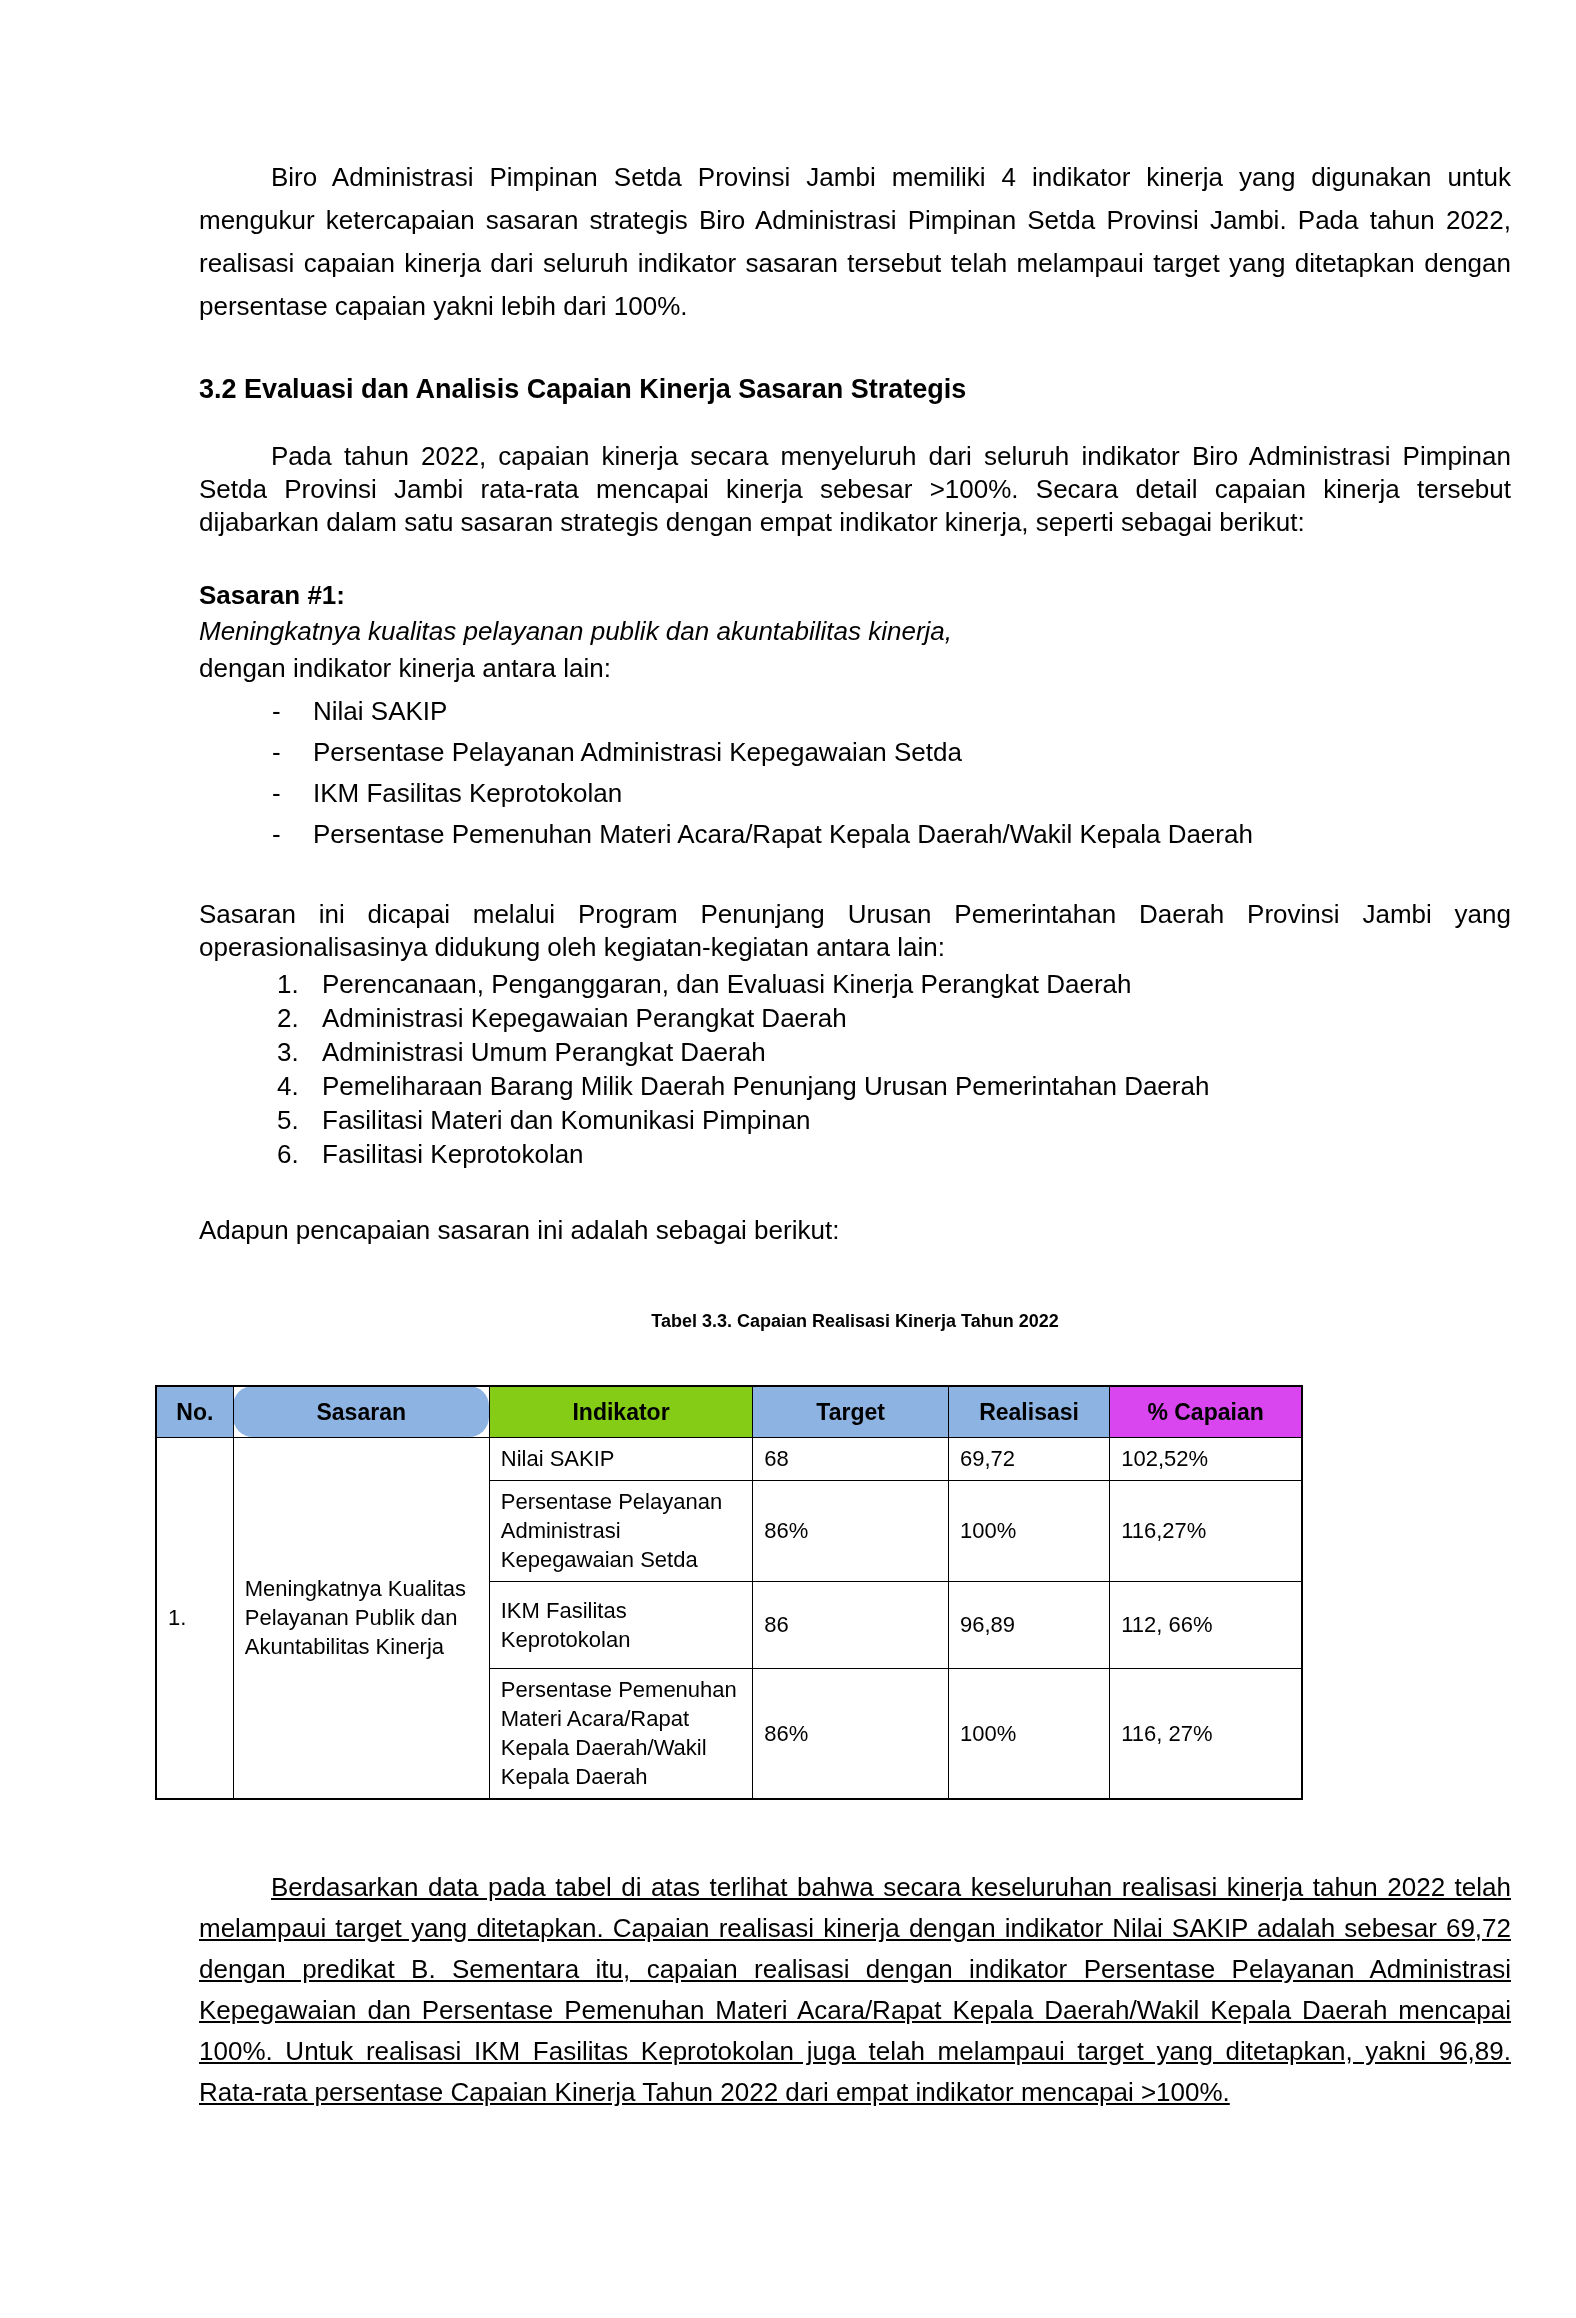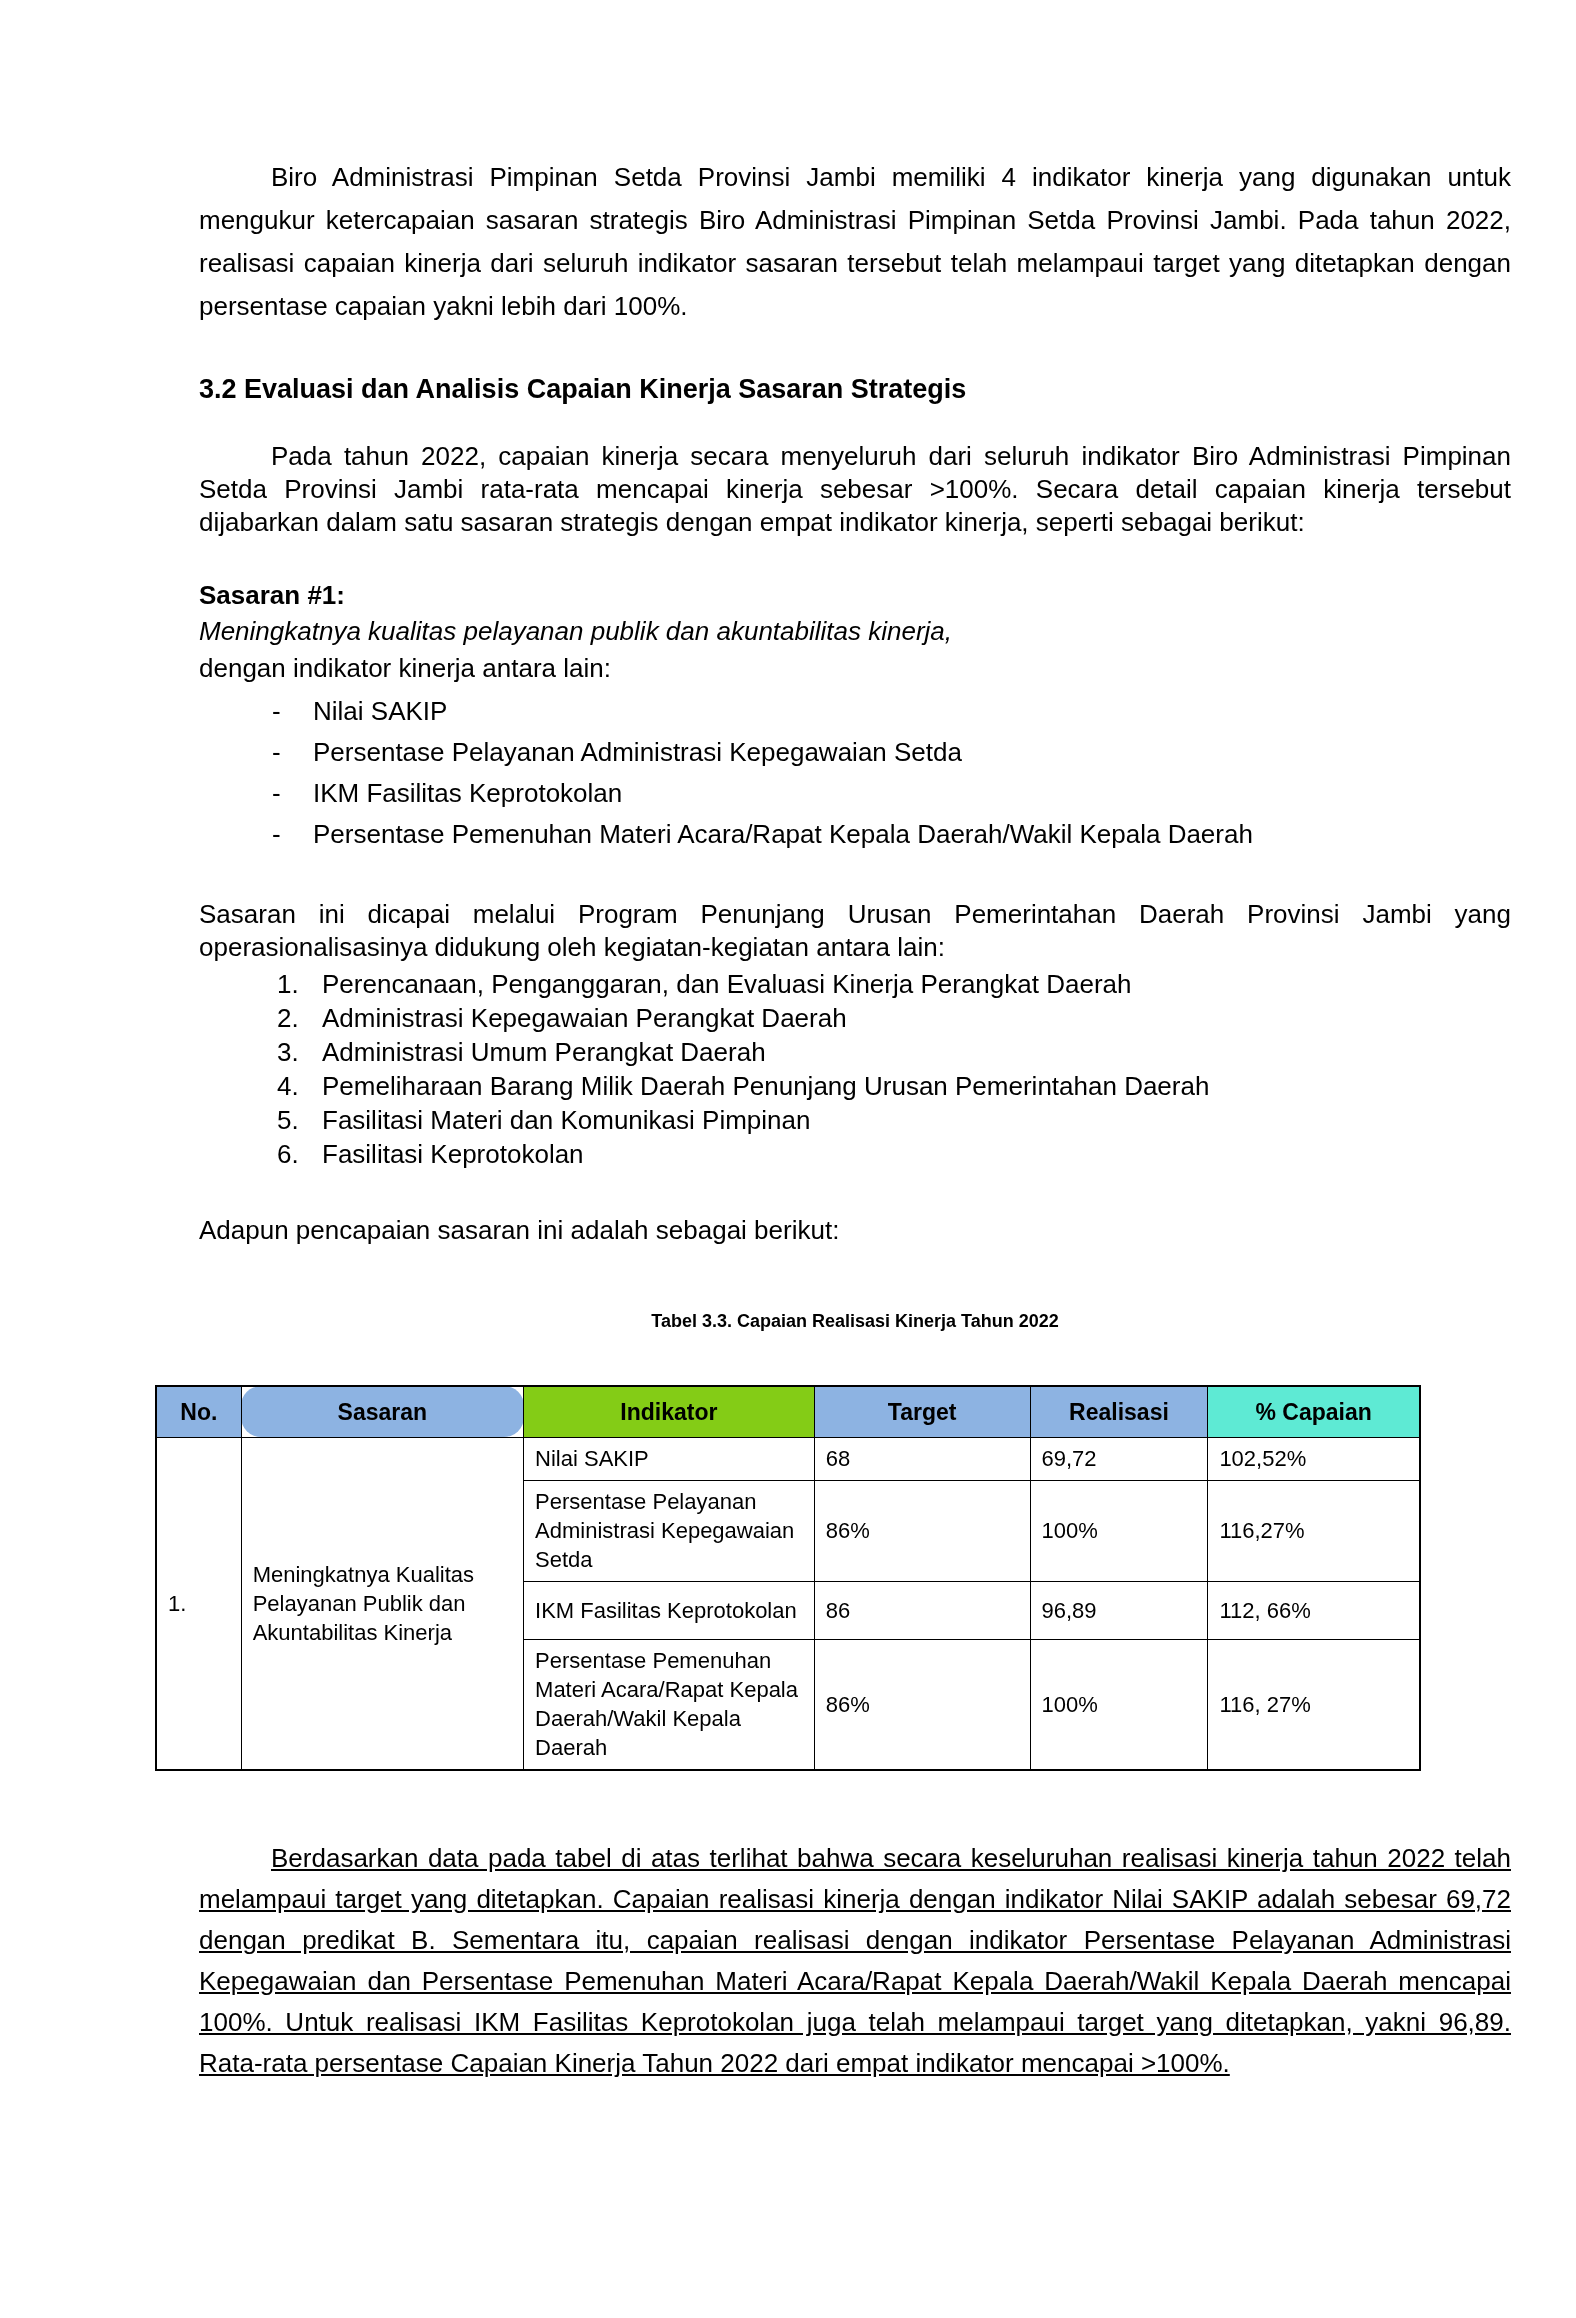--- a/index.html
+++ b/index.html
@@ -29,21 +29,21 @@
   .sasaran-intro{line-height:37px;}
   ul.dash-list,ol.num-list{list-style:none;margin:3.7px 0 0 0;padding:0;}
   ul.dash-list li{position:relative;padding-left:114px;line-height:41px;}
   ul.dash-list .marker{position:absolute;left:73px;top:0;}
   ol.num-list li{position:relative;padding-left:123px;line-height:34px;}
   ol.num-list .marker{position:absolute;left:78px;top:0;}
   .program-para{margin-top:43px;line-height:33px;}
   .adapun-para{margin-top:43px;line-height:33px;}
   .table-title{margin-top:58px;text-align:center;font-weight:bold;font-size:18px;line-height:32px;}
   table.report{
-    width:1266px;
+    width:1148px;
     margin:48px 0 0 -44px;
     border-collapse:collapse;
     border:2.8px solid #000;
     font-size:22px;
     line-height:29px;
   }
   table.report th,table.report td{border:1.9px solid #000;}
   table.report th{
     background:#8db3e2;
     font-weight:bold;text-align:center;
@@ -102,21 +102,21 @@
         <col class="c-rea">
         <col class="c-cap">
     </colgroup>
     <thead>
       <tr>
         <th style="background: rgb(141, 179, 226);">No.</th>
         <th style="background: rgb(141, 179, 226); border-radius: 20px;">Sasaran</th>
         <th style="background: #84cc16;">Indikator</th>
         <th style="background: rgb(141, 179, 226);">Target</th>
         <th style="background: rgb(141, 179, 226);">Realisasi</th>
-        <th style="background: #5eead4;">% Capaian</th>
+        <th style="background: #d946ef;">% Capaian</th>
       </tr>
     </thead>
     <tbody>
       <tr>
         <td class="center" rowspan="4">1.</td>
         <td rowspan="4">Meningkatnya Kualitas Pelayanan Publik dan Akuntabilitas Kinerja</td>
         <td>Nilai SAKIP</td>
         <td>68</td>
         <td>69,72</td>
         <td class="center">102,52%</td>

